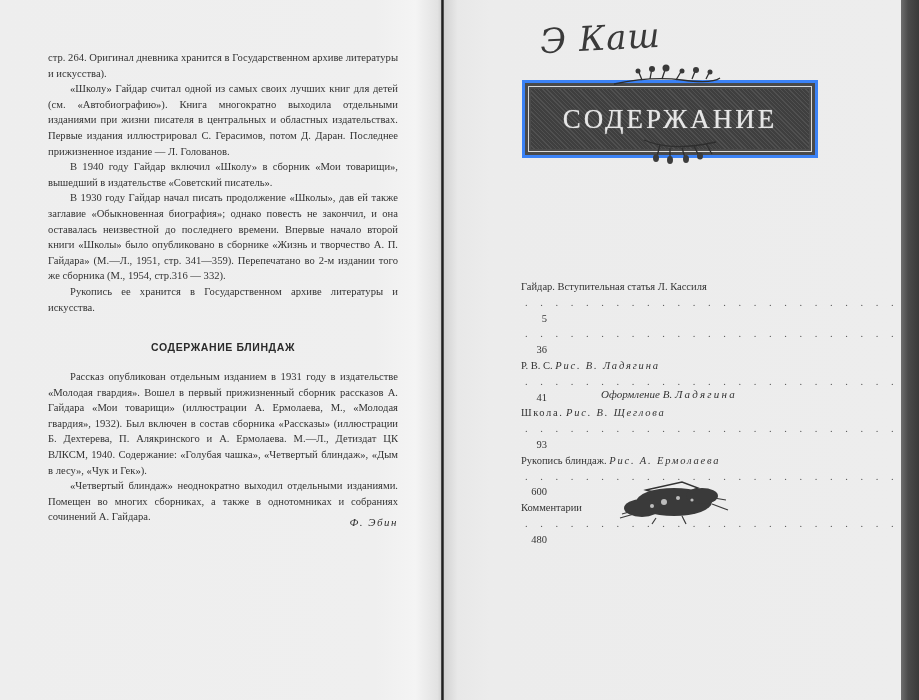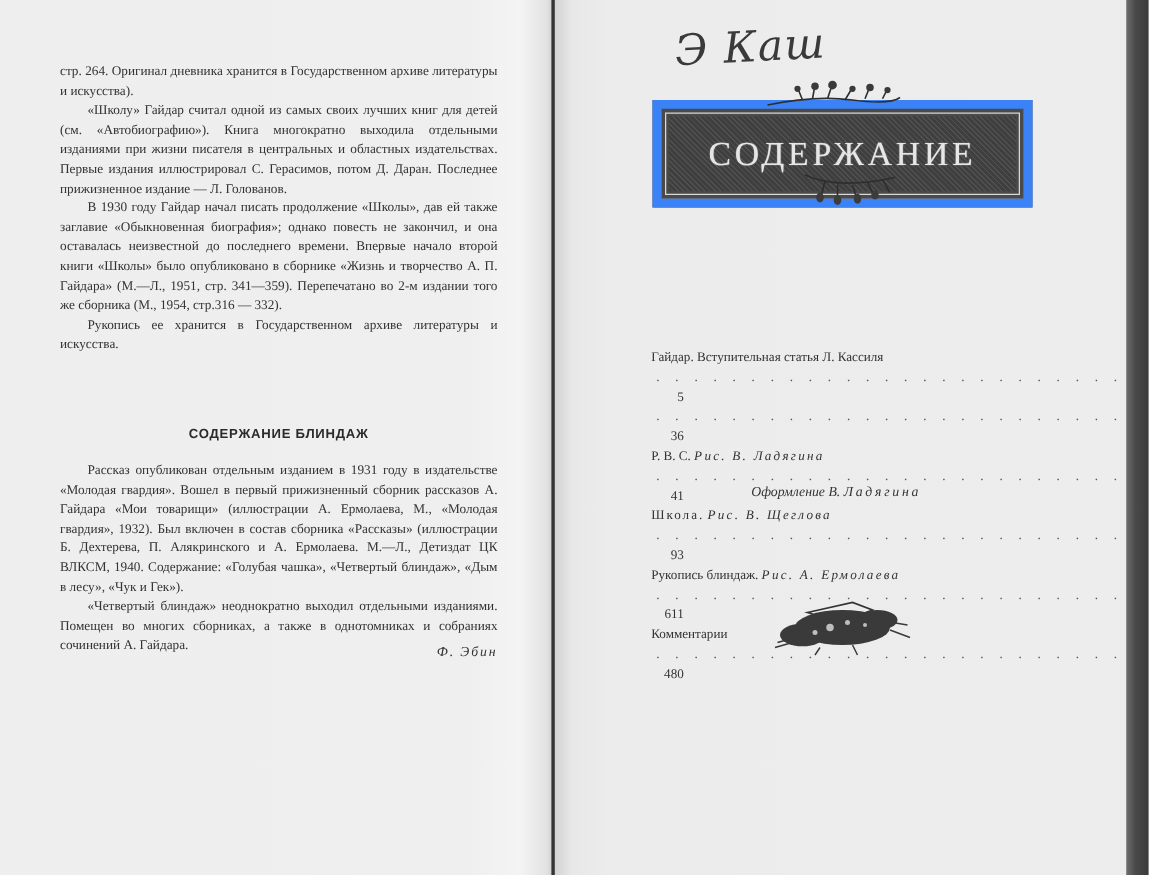--- a/index.html
+++ b/index.html
@@ -31,21 +31,21 @@
     font-size: 10.6px; line-height: 15.6px; text-align: justify; color: #333; }
   .left-text2 p { margin: 0; text-indent: 22px; }
   .signature { position: absolute; left: 48px; top: 516px; width: 350px;
     text-align: right; font-style: italic; font-size: 11px; letter-spacing: 1.5px; color: #333; }
 
   
   .handwriting { position: absolute; left: 540px; top: 18px;
     font-family: "DejaVu Serif", serif; font-style: italic; font-size: 34px;
     color: #3a3a3a; letter-spacing: 1px; transform: rotate(-3deg); }
   .title-box { position: absolute; left: 522px; top: 80px; width: 290px; height: 72px;
-    background: #4a4a4a; border: 7px solid #3b82f6;
+    background: #4a4a4a; border: 3px solid #3b82f6;
     box-shadow: inset 0 0 0 3px #4a4a4a, inset 0 0 0 4px #d8d8d8;
     display: flex; align-items: center; justify-content: center; }
   .title-box .inner { position: absolute; left: 6px; top: 6px; right: 6px; bottom: 6px;
     background: repeating-linear-gradient(45deg, #3f3f3f 0 2px, #505050 2px 3px); }
   .title-text { position: relative; z-index: 2; font-family: "Liberation Serif", serif;
     font-size: 27px; letter-spacing: 3px; color: #e6e6e6; text-shadow: 0 0 1px #bbb; }
   .sprig { position: absolute; z-index: 3; }
   .sprig-top { left: 612px; top: 64px; }
   .sprig-bottom { left: 640px; top: 134px; }
 
@@ -65,20 +65,21 @@
 <body>
 
 <div class="page page-left"></div>
 <div class="page page-right"></div>
 <div class="gutter"></div>
 <div class="edge-right"></div>
 
 <div class="left-text">
   <p class="noindent">стр. 264. Оригинал дневника хранится в Государственном архиве литературы и искусства).</p>
   <p>«Школу» Гайдар считал одной из самых своих лучших книг для детей (см. «Автобиографию»). Книга многократно выходила отдельными изданиями при жизни писателя в центральных и областных издательствах. Первые издания иллюстрировал С. Герасимов, потом Д. Даран. Последнее прижизненное издание — Л. Голованов.</p>
+  <p>В 1940 году Гайдар включил «Школу» в сборник «Мои товарищи», вышедший в издательстве «Советский писатель».</p>
   <p>В 1930 году Гайдар начал писать продолжение «Школы», дав ей также заглавие «Обыкновенная биография»; однако повесть не закончил, и она оставалась неизвестной до последнего времени. Впервые начало второй книги «Школы» было опубликовано в сборнике «Жизнь и творчество А. П. Гайдара» (М.—Л., 1951, стр. 341—359). Перепечатано во 2-м издании того же сборника (М., 1954, стр.316 — 332).</p>
   <p>Рукопись ее хранится в Государственном архиве литературы и искусства.</p>
 </div>
 
 <div class="section-heading">СОДЕРЖАНИЕ БЛИНДАЖ</div>
 
 <div class="left-text2">
   <p>Рассказ опубликован отдельным изданием в 1931 году в издательстве «Молодая гвардия». Вошел в первый прижизненный сборник рассказов А. Гайдара «Мои товарищи» (иллюстрации А. Ермолаева, М., «Молодая гвардия», 1932). Был включен в состав сборника «Рассказы» (иллюстрации Б. Дехтерева, П. Алякринского и А. Ермолаева. М.—Л., Детиздат ЦК ВЛКСМ, 1940. Содержание: «Голубая чашка», «Четвертый блиндаж», «Дым в лесу», «Чук и Гек»).</p>
   <p>«Четвертый блиндаж» неоднократно выходил отдельными изданиями. Помещен во многих сборниках, а также в однотомниках и собраниях сочинений А. Гайдара.</p>
 </div>
@@ -135,21 +136,21 @@
     <span class="toc-page">41</span>
   </div>
   <div class="toc-row">
     <span class="toc-title"><span style="letter-spacing:1.6px">Школа.</span> <i>Рис. В. Щеглова</i></span>
     <span class="toc-dots">. . . . . . . . . . . . . . . . . . . . . . . . .</span>
     <span class="toc-page">93</span>
   </div>
   <div class="toc-row">
     <span class="toc-title"><span>Рукопись блиндаж.</span> <i>Рис. А. Ермолаева</i></span>
     <span class="toc-dots">. . . . . . . . . . . . . . . . . . . . . . . . .</span>
-    <span class="toc-page">611</span>
+    <span class="toc-page">600</span>
   </div>
   <div class="toc-row">
     <span class="toc-title">Комментарии</span>
     <span class="toc-dots">. . . . . . . . . . . . . . . . . . . . . . . . .</span>
     <span class="toc-page">480</span>
   </div>
 </div>
 
 <div class="design-credit">
   <span>Оформление В.</span>

